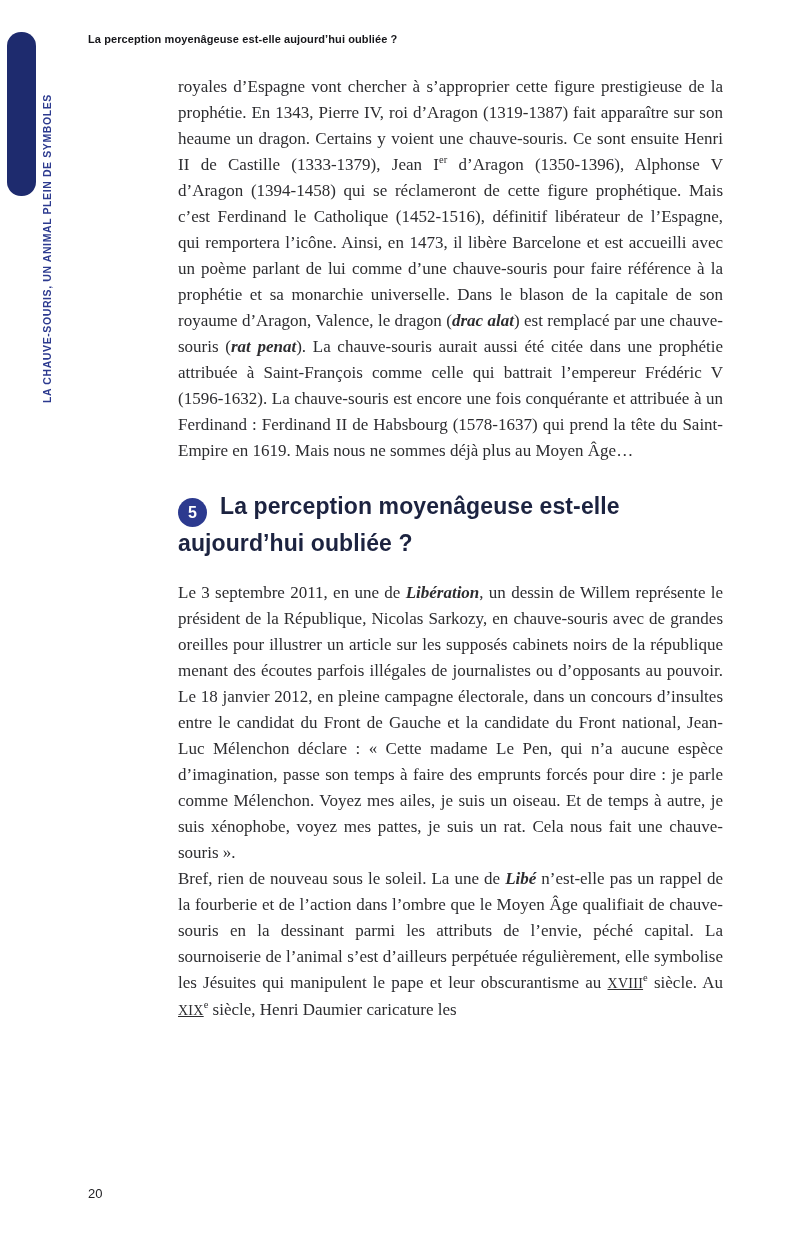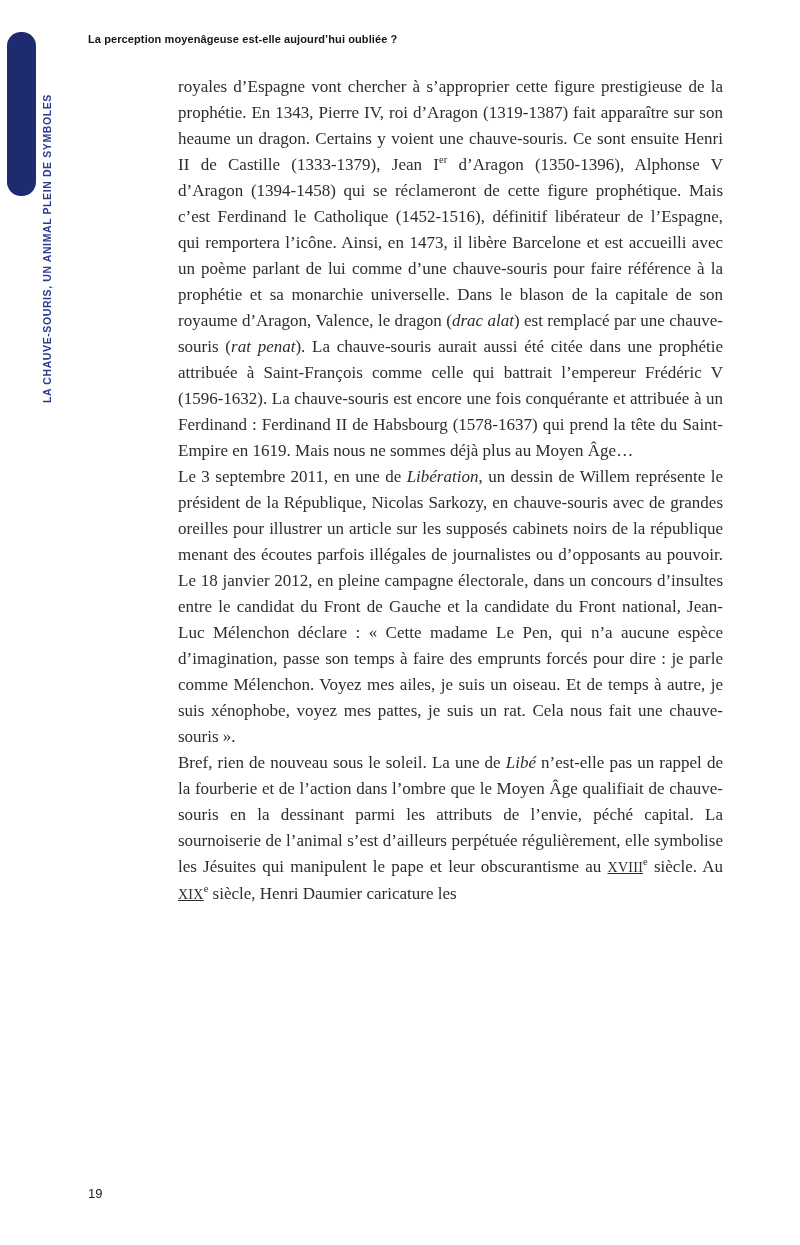--- a/index.html
+++ b/index.html
@@ -53,21 +53,21 @@
     width: 545px;
   }
   .body-para {
     font-size: 17px;
     line-height: 26px;
     color: #2d2d30;
     text-align: justify;
     hyphens: auto;
     -webkit-hyphens: auto;
   }
-  .body-para .it { font-style: italic; }
+  .body-para .it { font-style: italic; font-weight: bold; }
   .body-para .sup { vertical-align: super; font-size: 0.62em; line-height: 0; }
   .body-para .sc { text-transform: uppercase; font-size: 0.82em; letter-spacing: 0.3px; text-decoration: underline; }
 
   
   .section-heading {
     margin: 26px 0 20px 0;
     font-family: "Liberation Sans", sans-serif;
     font-weight: bold;
     font-size: 23px;
     line-height: 33px;
@@ -108,23 +108,24 @@
   <div class="vertical-title">LA CHAUVE-SOURIS, UN ANIMAL PLEIN DE SYMBOLES</div>
 
   <div class="running-header">La perception moyenâgeuse est-elle aujourd’hui oubliée ?</div>
 
   <div class="content">
 
     <div id="paras-before">
         <p class="body-para" lang="fr"><span>royales d’Espagne vont chercher à s’approprier cette figure prestigieuse de la prophétie. En 1343, Pierre IV, roi d’Aragon (1319-1387) fait apparaître sur son heaume un dragon. Certains y voient une chauve-souris. Ce sont ensuite Henri II de Castille (1333-1379), Jean I</span><span class="sup">er</span><span> d’Aragon (1350-1396), Alphonse V d’Aragon (1394-1458) qui se réclameront de cette figure prophétique. Mais c’est Ferdinand le Catholique (1452-1516), définitif libérateur de l’Espagne, qui remportera l’icône. Ainsi, en 1473, il libère Barcelone et est accueilli avec un poème parlant de lui comme d’une chauve-souris pour faire référence à la prophétie et sa monarchie universelle. Dans le blason de la capitale de son royaume d’Aragon, Valence, le dragon (</span><span class="it">drac alat</span><span>) est remplacé par une chauve-souris (</span><span class="it">rat penat</span><span>). La chauve-souris aurait aussi été citée dans une prophétie attribuée à Saint-François comme celle qui battrait l’empereur Frédéric V (1596-1632). La chauve-souris est encore une fois conquérante et attribuée à un Ferdinand : Ferdinand II de Habsbourg (1578-1637) qui prend la tête du Saint-Empire en 1619. Mais nous ne sommes déjà plus au Moyen Âge…</span></p>
       </div>
 
+    <h2 class="section-heading"><span class="section-number">5</span><span>La perception moyenâgeuse est-elle aujourd’hui oubliée ?</span></h2>
 
     <div id="paras-after">
         <p class="body-para" lang="fr"><span>Le 3 septembre 2011, en une de </span><span class="it">Libération</span><span>, un dessin de Willem représente le président de la République, Nicolas Sarkozy, en chauve-souris avec de grandes oreilles pour illustrer un article sur les supposés cabinets noirs de la république menant des écoutes parfois illégales de journalistes ou d’opposants au pouvoir. Le 18 janvier 2012, en pleine campagne électorale, dans un concours d’insultes entre le candidat du Front de Gauche et la candidate du Front national, Jean-Luc Mélenchon déclare : « Cette madame Le Pen, qui n’a aucune espèce d’imagination, passe son temps à faire des emprunts forcés pour dire : je parle comme Mélenchon. Voyez mes ailes, je suis un oiseau. Et de temps à autre, je suis xénophobe, voyez mes pattes, je suis un rat. Cela nous fait une chauve-souris ».</span></p>
         <p class="body-para" lang="fr"><span>Bref, rien de nouveau sous le soleil. La une de </span><span class="it">Libé</span><span> n’est-elle pas un rappel de la fourberie et de l’action dans l’ombre que le Moyen Âge qualifiait de chauve-souris en la dessinant parmi les attributs de l’envie, péché capital. La sournoiserie de l’animal s’est d’ailleurs perpétuée régulièrement, elle symbolise les Jésuites qui manipulent le pape et leur obscurantisme au </span><span class="sc">xviii</span><span class="sup">e</span><span> siècle. Au </span><span class="sc">xix</span><span class="sup">e</span><span> siècle, Henri Daumier caricature les</span></p>
       </div>
 
   </div>
 
-  <div class="page-number">19</div>
+  <div class="page-number">20</div>
 
 </div>
 
 </body></html>

